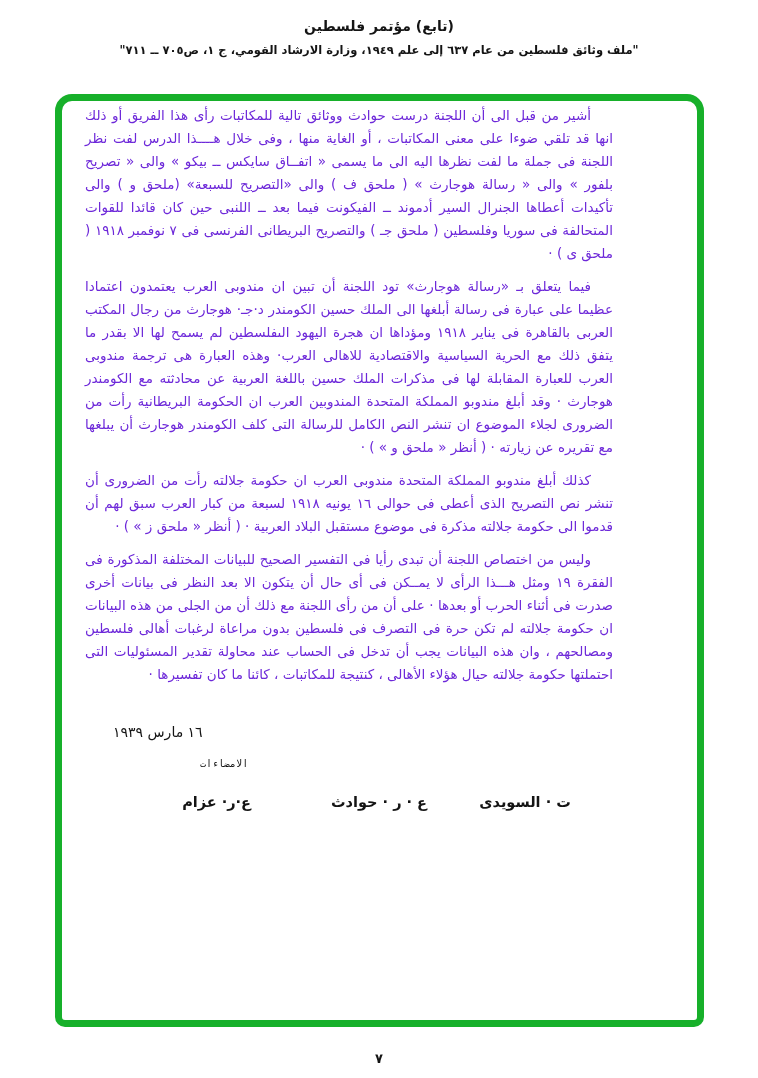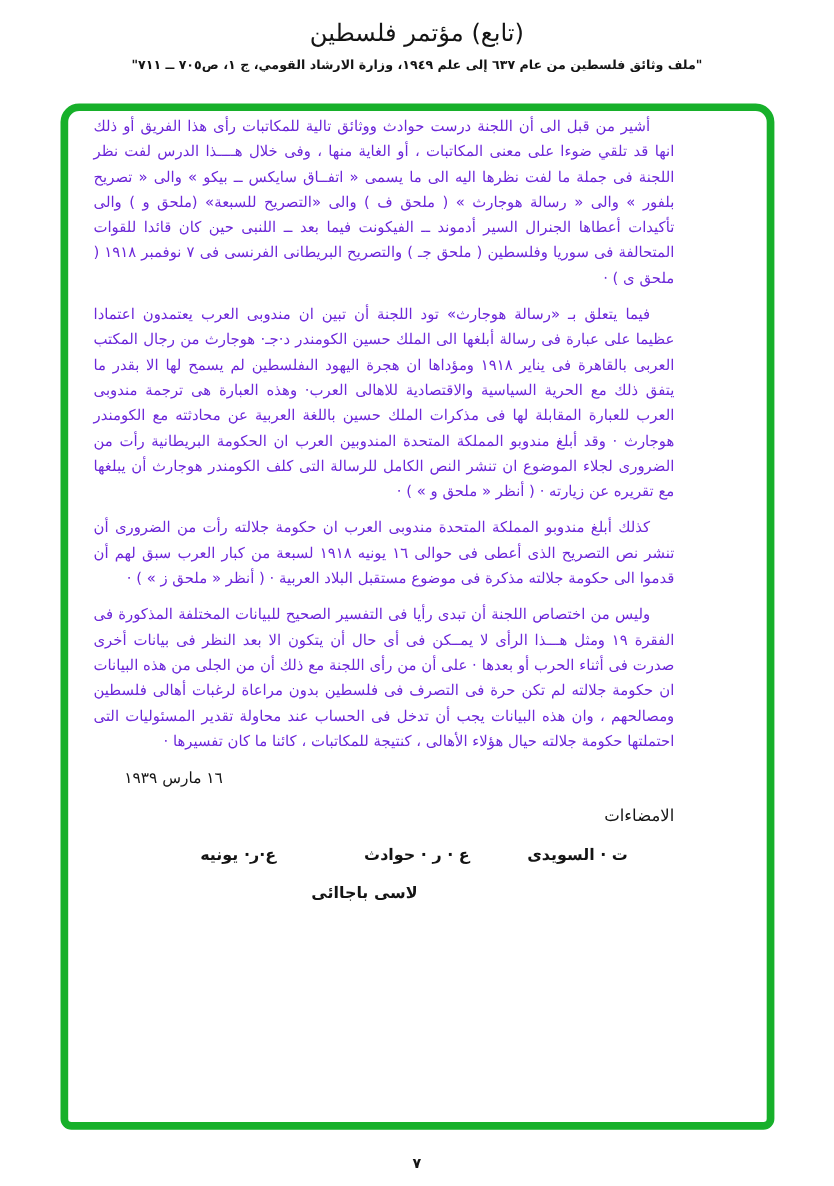--- a/index.html
+++ b/index.html
@@ -11,21 +11,21 @@
     font-family: "DejaVu Sans", sans-serif;
     color: #141414;
     position: relative;
     overflow: hidden;
   }
   .header {
     position: absolute; top: 18px; left: 0; right: 0;
     text-align: center; direction: rtl;
   }
   .title {
-    font-size: 22px; font-weight: normal; letter-spacing: 0;
+    font-size: 14px; font-weight: bold; letter-spacing: 0;
   }
   .subtitle {
     margin-top: 9px;
     font-size: 11.5px; font-weight: bold;
   }
   .frame {
     position: absolute;
     left: 55px; top: 94px;
     width: 649px; height: 933px;
     border: 7px solid var(--accent);
@@ -48,27 +48,28 @@
     color: #6d28d9;
   }
   .date-line {
     margin-top: 8px;
     padding-left: 28px;
     text-align: left;
     direction: rtl;
     font-size: 14px;
     line-height: 24px;
   }
-  .date-line-inner { display: inline-block; direction: rtl; }
+  .date-line-inner { display: inline-block; direction: rtl; margin-top: 24px; }
   .sig-heading {
     margin-top: 10px;
     padding-left: 115px;
-    text-align: right;
-    font-size: 15px;
+    text-align: left;
+    font-size: 10px;
     line-height: 22px;
+    font-family: Liberation Mono, monospace;
   }
   .sig-grid {
     margin-top: 14px;
     display: grid;
     grid-template-columns: 1fr 1fr 1fr;
     row-gap: 9px;
     direction: rtl;
     font-size: 14.5px;
     font-weight: bold;
     line-height: 25px;
@@ -103,20 +104,19 @@
   <div class="date-line">
     <span class="date-line-inner">١٦ مارس ١٩٣٩</span>
   </div>
 
   <div class="sig-heading">الامضاءات</div>
 
   <div class="sig-grid">
     <div class="sig-cell-right">ت · السويدى</div>
     <div class="sig-cell-center">ع · ر · حوادث</div>
 
-    <div class="sig-cell-center">ع·ر· يونيه</div>
+    <div class="sig-cell-center">ع·ر· عزام</div>
     <div class="sig-cell-left"></div>
 
-    <div class="sig-cell-left">لاسى باجاائى</div>
   </div>
 </div>
 
 <div class="page-num">٧</div>
 
 </body></html>

